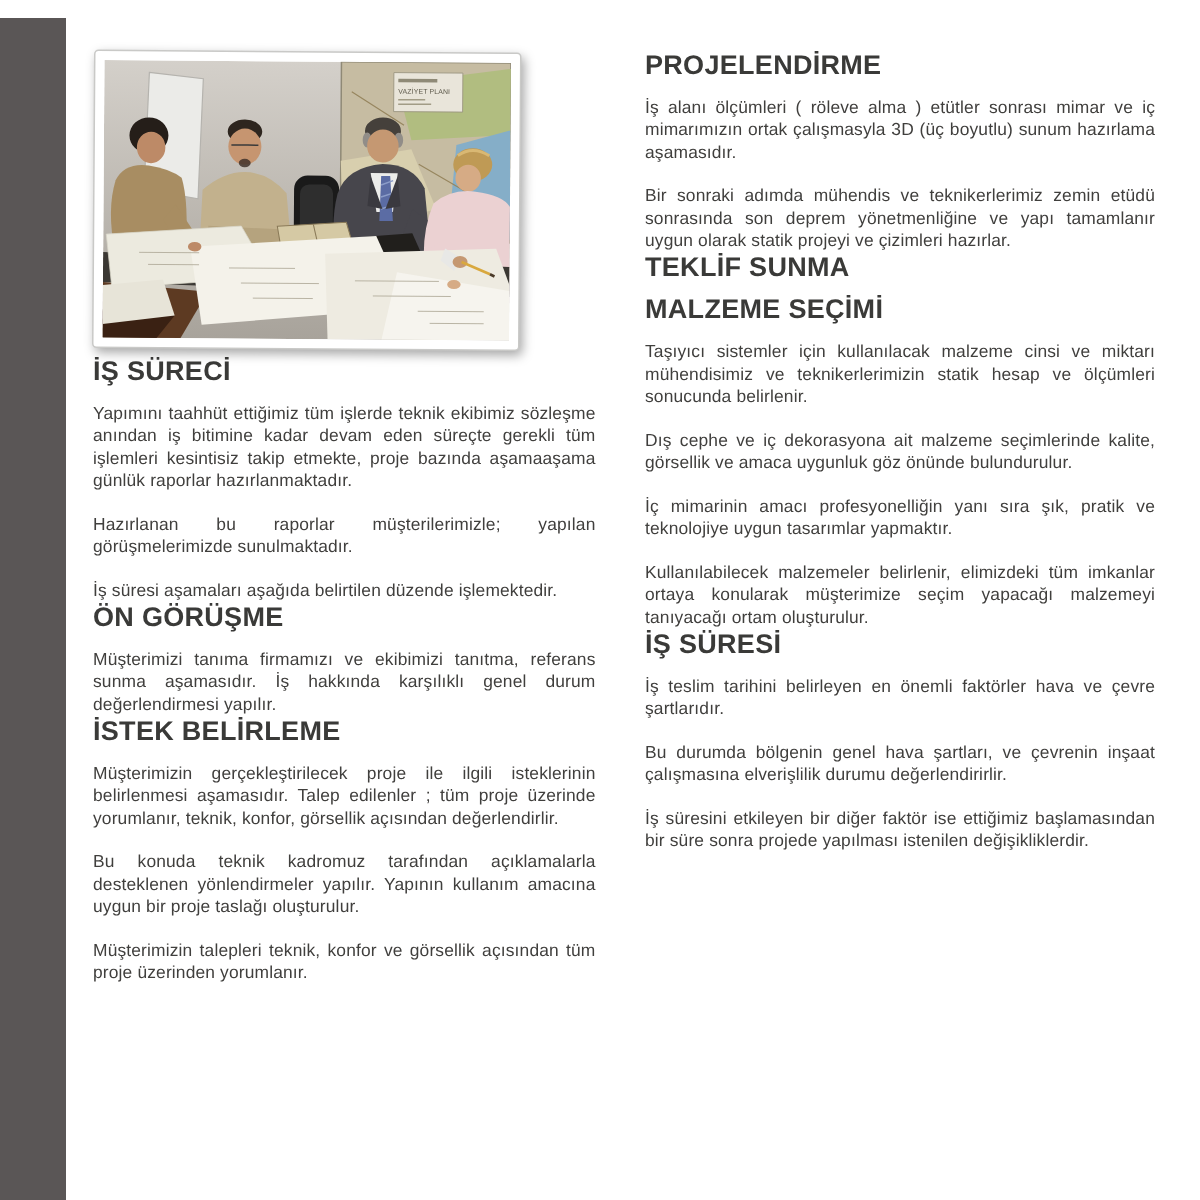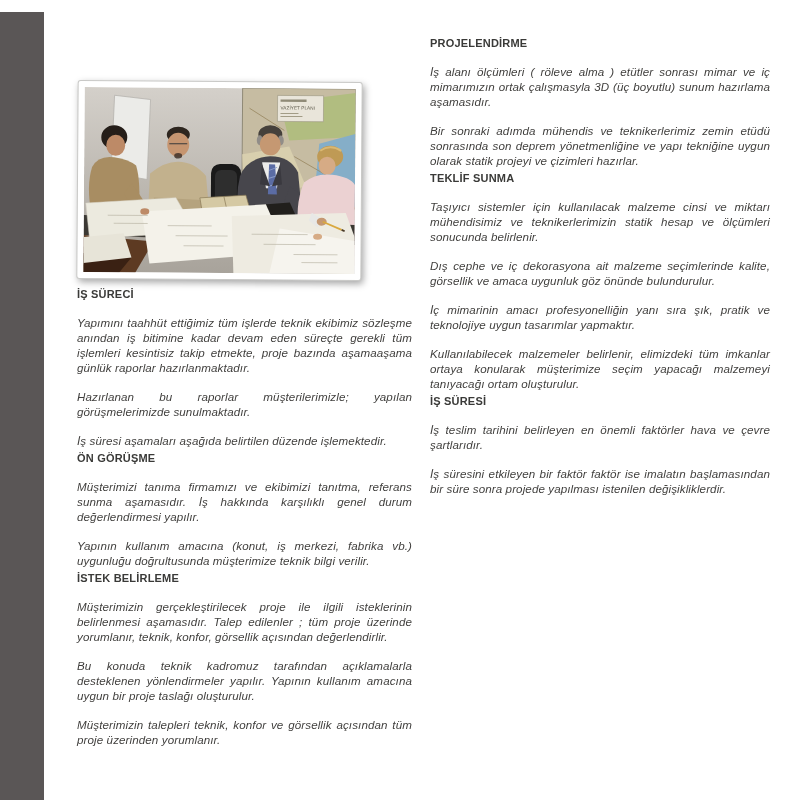--- a/index.html
+++ b/index.html
@@ -16,33 +16,32 @@
     width:44px;height:788px;
     background:#5a5656;
   }
   .col{
     position:absolute;
     color:#403f3d;
     font-size:11.6px;
     line-height:15px;
     letter-spacing:0.1px;
   }
-  .col-left{left:77px;top:34px;width:335px;margin-top:47px;}
+  .col-left{left:62px;top:34px;width:335px;}
   .col-right{left:430px;top:33px;width:340px;}
   .col h2{
-    font-size:11px;
+    font-size:18px;
     font-weight:bold;
     color:#3a3a38;
     letter-spacing:0.2px;
     margin:3px 0 13px 0;
   }
   .col p{
     margin:0 0 14px 0;
     text-align:justify;
-    font-style:italic;
   }
   .col p:last-child{margin-bottom:0;}
   .photo{
     margin:0 0 7px 0;
     width:271px;height:185px;
     padding:6px;
     background:#ffffff;
     border:1px solid #c9c9c7;
     border-radius:3px;
     box-shadow:2px 3px 7px rgba(0,0,0,0.35);
@@ -156,49 +155,50 @@
     <section>
       <h2>İŞ SÜRECİ</h2>
       <p>Yapımını taahhüt ettiğimiz tüm  işlerde teknik ekibimiz sözleşme anından iş bitimine kadar devam eden süreçte gerekli tüm işlemleri kesintisiz takip etmekte, proje  bazında aşamaaşama günlük raporlar hazırlanmaktadır.</p>
       <p>Hazırlanan bu raporlar müşterilerimizle; yapılan görüşmelerimizde sunulmaktadır.</p>
       <p>İş süresi aşamaları aşağıda belirtilen düzende işlemektedir.</p>
     </section>
 
     <section>
       <h2>ÖN GÖRÜŞME</h2>
       <p>Müşterimizi tanıma firmamızı ve ekibimizi tanıtma, referans sunma aşamasıdır. İş hakkında karşılıklı genel durum değerlendirmesi yapılır.</p>
-      <p>Yapının kullanım amacına  (konut, iş merkezi, fabrika vb.) uygunluğu doğrultusunda müşterimize teknik bilgi verilir.</p>
     </section>
 
     <section>
       <h2>İSTEK BELİRLEME</h2>
       <p>Müşterimizin gerçekleştirilecek proje ile ilgili isteklerinin belirlenmesi aşamasıdır. Talep edilenler ; tüm proje üzerinde yorumlanır, teknik, konfor, görsellik açısından değerlendirlir.</p>
       <p>Bu konuda teknik kadromuz tarafından açıklamalarla desteklenen yönlendirmeler yapılır. Yapının kullanım  amacına uygun bir proje taslağı oluşturulur.</p>
       <p>Müşterimizin talepleri teknik, konfor ve görsellik açısından tüm proje üzerinden yorumlanır.</p>
     </section>
   </div>
 
   <div class="col col-right">
 
     <section>
       <h2>PROJELENDİRME</h2>
       <p>İş alanı ölçümleri ( röleve alma ) etütler sonrası mimar ve iç mimarımızın ortak çalışmasyla 3D (üç boyutlu) sunum hazırlama aşamasıdır.</p>
-      <p>Bir sonraki adımda mühendis ve teknikerlerimiz zemin etüdü sonrasında son deprem yönetmenliğine ve yapı tekniğine uygun olarak statik projeyi ve çizimleri hazırlar.</p>
+      <p>Bir sonraki adımda mühendis ve teknikerlerimiz zemin etüdü sonrasında son deprem yönetmenliğine ve yapı tamamlanır uygun olarak statik projeyi ve çizimleri hazırlar.</p>
     </section>
 
     <section>
       <h2>TEKLİF SUNMA</h2>
     </section>
 
     <section>
+      <h2>MALZEME SEÇİMİ</h2>
       <p>Taşıyıcı sistemler  için kullanılacak malzeme cinsi  ve  miktarı mühendisimiz ve teknikerlerimizin statik hesap ve ölçümleri sonucunda belirlenir.</p>
       <p>Dış cephe ve iç dekorasyona ait malzeme  seçimlerinde kalite, görsellik  ve amaca uygunluk göz önünde bulundurulur.</p>
       <p>İç  mimarinin amacı profesyonelliğin yanı sıra şık,  pratik ve teknolojiye  uygun  tasarımlar yapmaktır.</p>
       <p>Kullanılabilecek malzemeler belirlenir, elimizdeki tüm  imkanlar ortaya konularak müşterimize  seçim yapacağı malzemeyi tanıyacağı ortam oluşturulur.</p>
     </section>
 
     <section>
       <h2>İŞ SÜRESİ</h2>
       <p>İş teslim tarihini belirleyen en  önemli  faktörler hava ve çevre şartlarıdır.</p>
-      <p>İş süresini etkileyen bir faktör faktör ise imalatın başlamasından bir süre  sonra projede yapılması istenilen değişikliklerdir.</p>
+      <p>Bu  durumda bölgenin genel hava şartları, ve çevrenin inşaat çalışmasına elverişlilik  durumu değerlendirirlir.</p>
+      <p>İş süresini etkileyen bir diğer faktör ise ettiğimiz başlamasından bir süre  sonra projede yapılması istenilen değişikliklerdir.</p>
     </section>
   </div>
 </div>
 
 </body></html>

